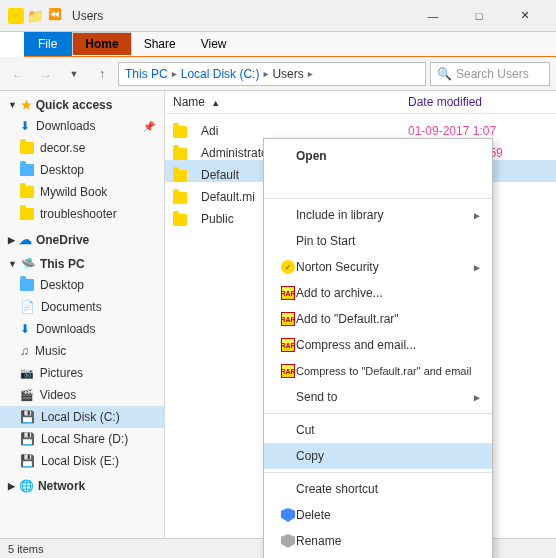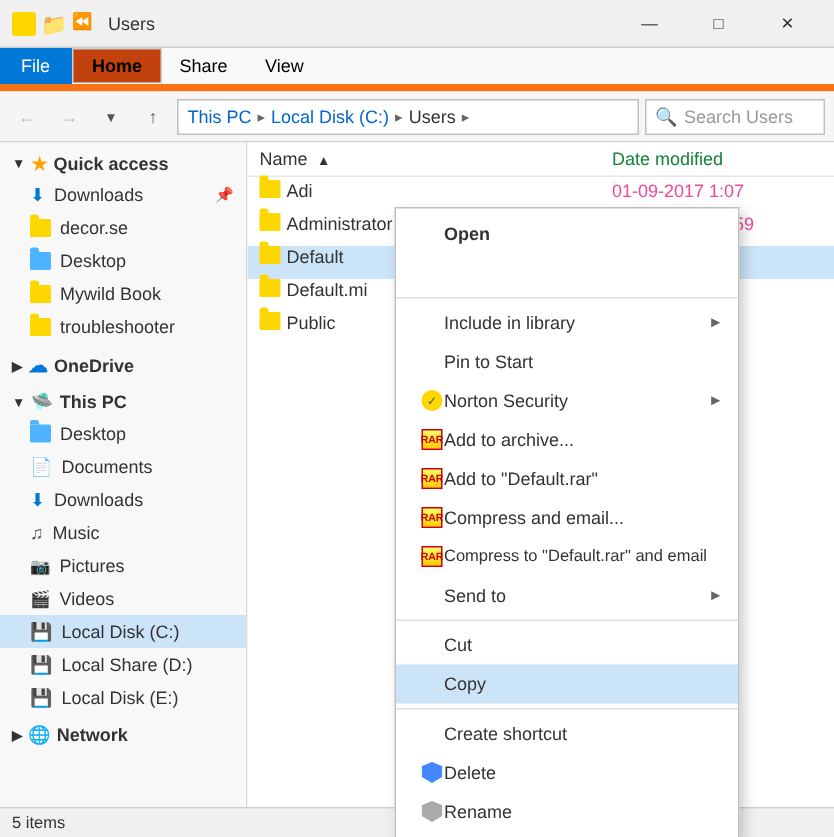--- a/index.html
+++ b/index.html
@@ -53,21 +53,22 @@
       font-size: 11px;
       display: flex;
       align-items: center;
       justify-content: center;
       color: #333;
     }
 
     
     .ribbon {
       background: #f8f8f8;
-      border-bottom: 5px solid #f97316;
+      border-bottom: 1px solid #f97316;
+      margin-left: 24px;
     }
     .ribbon-tabs {
       display: flex;
       height: 24px;
     }
     .ribbon-tab {
       padding: 0 12px;
       height: 24px;
       display: flex;
       align-items: center;
@@ -220,31 +221,31 @@
     .content-header {
       display: flex;
       align-items: center;
       padding: 4px 8px;
       border-bottom: 1px solid #e8e8e8;
       font-size: 12px;
       color: #666;
       gap: 20px;
     }
     .col-name { flex: 1; font-size: 12px; color: #333; font-weight: 500; }
-    .col-date { width: 140px; font-size: 12px; color: #15803d; font-weight: 500; }
+    .col-date { width: 140px; font-size: 12px; color: #4c1d95; font-weight: 500; }
     .sort-arrow { font-size: 9px; margin-left: 3px; }
 
     .file-list { padding: 2px 0; }
     .file-item {
       display: flex;
-      align-items: flex-start;
+      align-items: flex-end;
       height: 22px;
       padding: 0 8px;
       cursor: pointer;
-      gap: 4px;
+      gap: 14px;
     }
     .file-item.selected { background: #cce4f7; }
     .file-name { flex: 1; font-size: 12px; color: #333; }
     .file-date { width: 140px; font-size: 12px; color: #ec4899; }
 
     
     .status-bar {
       height: 20px;
       background: #f0f0f0;
       border-top: 1px solid #d0d0d0;

